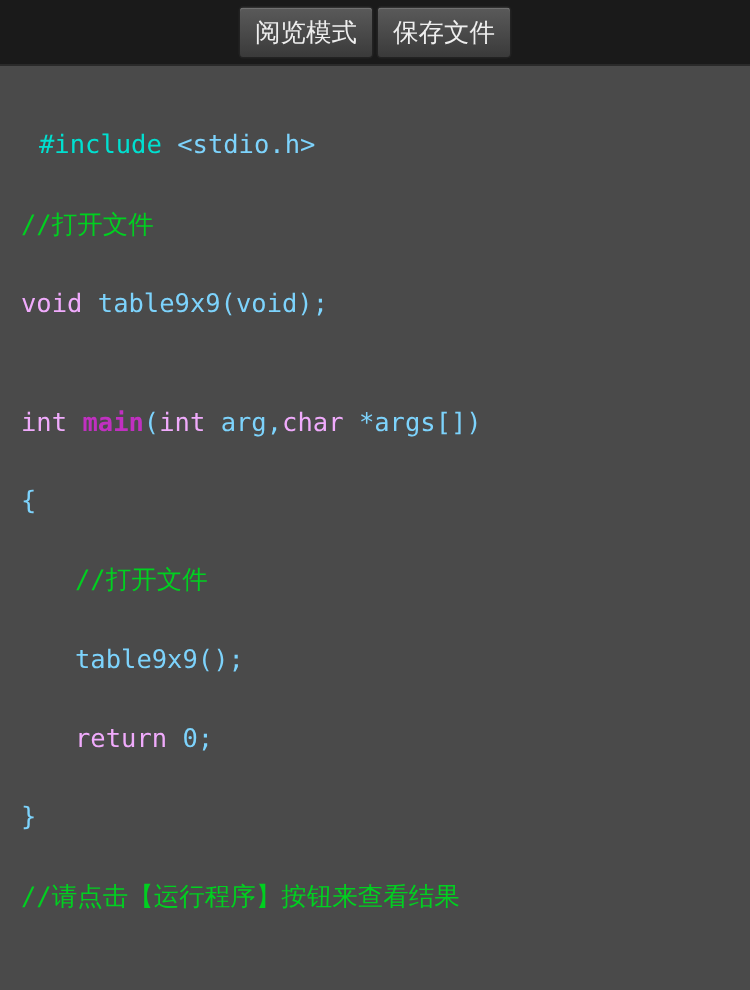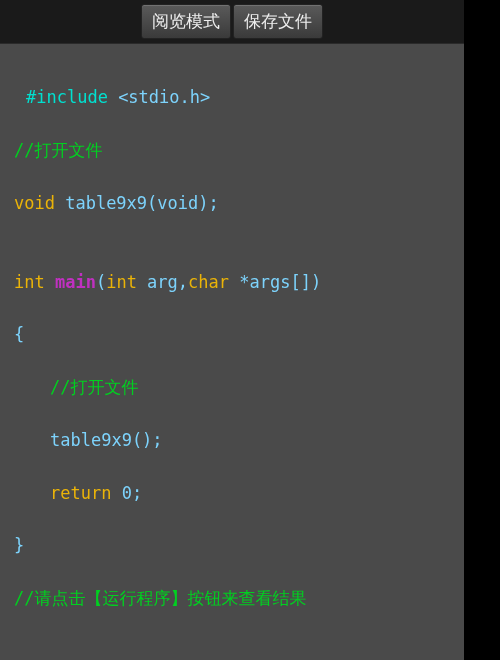--- a/index.html
+++ b/index.html
@@ -1,16 +1,16 @@
 <!DOCTYPE html>
 <html><head>
 <meta charset="utf-8">
 <style>
   html,body{margin:0;padding:0;background:#000;width:500px;height:660px;overflow:hidden;font-family:"Microsoft YaHei",Arial,sans-serif;}
-  .window{width:464px;height:660px;display:flex;flex-direction:column;}
+  .window{width:500px;height:660px;display:flex;flex-direction:column;}
   .toolbar{display:flex;justify-content:center;gap:2px;padding:4px 0;background:#1a1a1a;}
   .tool-btn{
     background:linear-gradient(#5a5a5a,#3a3a3a);
     border:1px solid #222;
     border-radius:3px;
     color:#eee;
     font-size:17px;
     padding:5px 10px;
     cursor:pointer;
     box-shadow:inset 0 1px 0 rgba(255,255,255,0.15);
@@ -22,21 +22,21 @@
     padding:14px 14px 0 14px;
     font-size:17px;
     line-height:1.55;
     font-family:"Microsoft YaHei",Consolas,monospace;
     white-space:pre;
     overflow:hidden;
     border-top:1px solid #2a2a2a;
   }
   .ln{display:block;}
   .c-cyan{color:#00e0d0;margin-left:12px;}
-  .c-keyword{color:#eab308;}
+  .c-keyword{color:#f0abfc;}
   .c-green{color:#00d020;}
   .c-magenta{color:#c030c0;font-weight:bold;}
   .c-white{color:#7dd3fc;}
   .i1{padding-left:36px;}
 </style>
 </head>
 <body>
 
 <div class="window">
 

